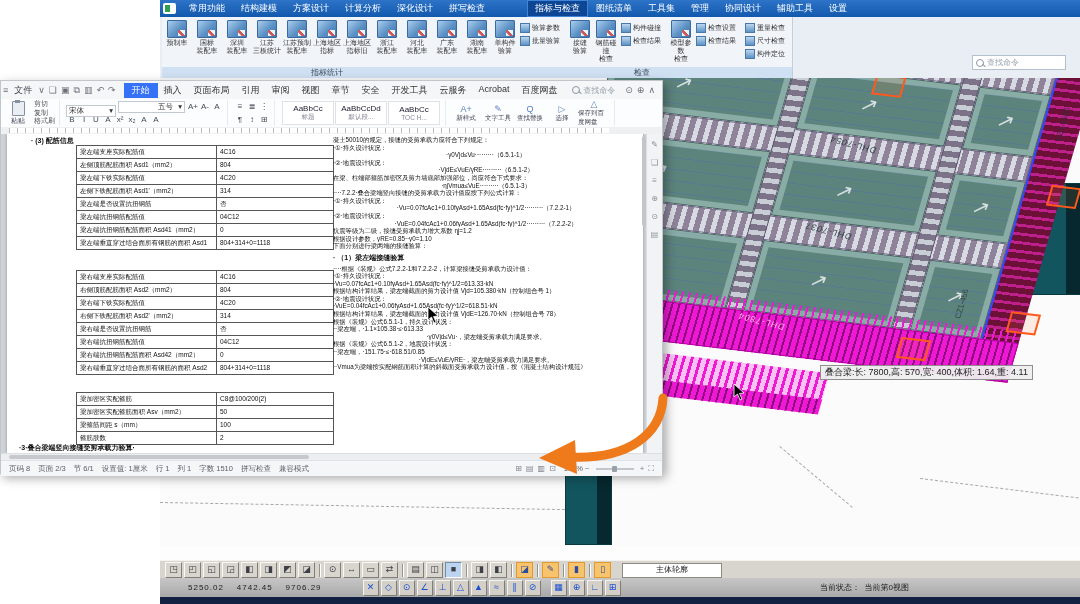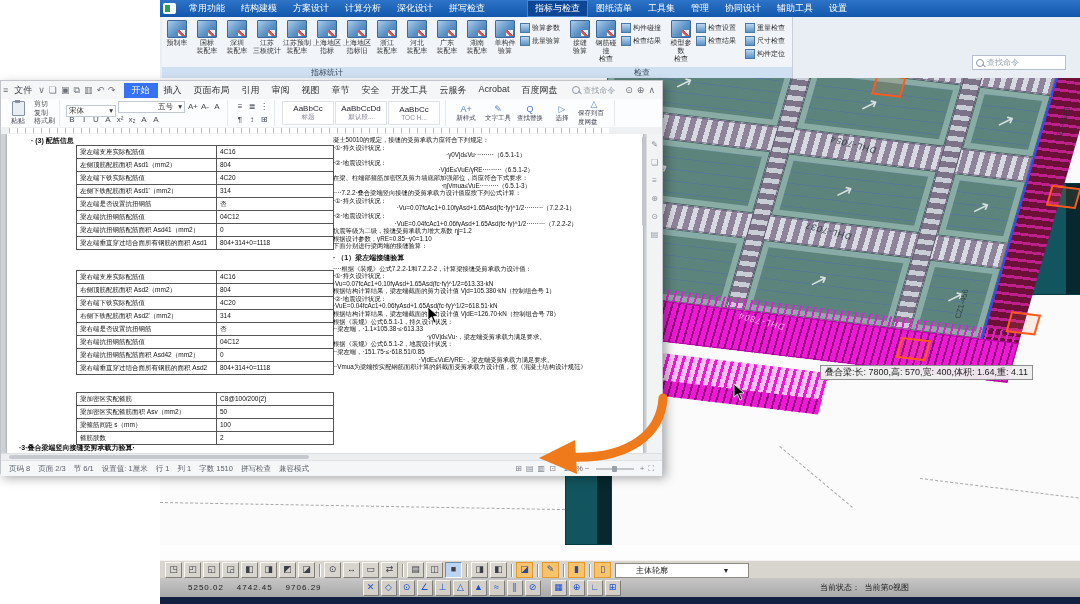--- a/index.html
+++ b/index.html
@@ -73,22 +73,22 @@
   .ptab.act{background:#b9d2ee;border-color:#6b88ab;}
   #prompt-bar{margin-left:60px;flex:1;background:#ececea;border:1px solid #a8a49c;height:11px;line-height:11px;
     padding:0 4px;color:#333;display:flex;align-items:center;}
   #vtoolbar{position:absolute;left:0;top:560px;right:0;height:18px;background:#d8d5cf;border-top:1px solid #f4f2ee;
     border-bottom:1px solid #8d8a84;display:flex;align-items:center;padding-left:4px;}
   .tbtn{width:15px;height:14px;margin:0 1px;background:#d8d5cf;border:1px solid;border-color:#faf8f4 #807d77 #807d77 #faf8f4;
     font-size:9px;line-height:13px;text-align:center;color:#3c3f46;}
   .tbtn.tact{background:#bcd4f0;border-color:#6f8cab #fff #fff #6f8cab;}
   .tbtn.torange{background:#f7c36c;border-color:#e29a2e;color:#2c4ba0;}
   .tsep{width:1px;height:13px;background:#96938c;margin:0 3px;box-shadow:1px 0 0 #fff;}
-  .tdrop{width:92px;height:13px;background:#fff;border:1px solid #8d8a84;margin-left:3px;font-size:8px;
-    display:flex;align-items:center;justify-content:space-between;padding:0 20px;color:#222;}
+  .tdrop{width:92px;height:13px;background:#fff;border:1px solid #8d8a84;margin-left:10px;font-size:8px;
+    display:flex;align-items:center;justify-content:space-between;padding:0 3px;color:#222;flex-direction:column;}
   #bstatus{position:absolute;left:0;top:578px;right:0;height:19px;background:linear-gradient(#c6c6c6,#a9a9a9);
     display:flex;align-items:center;font-size:8px;color:#1d1d1d;}
   #coords{margin-left:28px;letter-spacing:1px;white-space:pre;}
   #snaps{display:flex;margin-left:40px;}
   .sbtn{width:14px;height:14px;margin:0 1px;background:#d4d0c8;border:1px solid;border-color:#f5f3ef #7f7d78 #7f7d78 #f5f3ef;
     color:#1a4fd0;font-size:9px;line-height:13px;text-align:center;}
   #grids{display:flex;margin-left:8px;}
   #bstate{position:absolute;left:660px;white-space:pre;}
   #darkstrip{position:absolute;left:0;top:597px;right:0;height:7px;background:#122141;}
   

